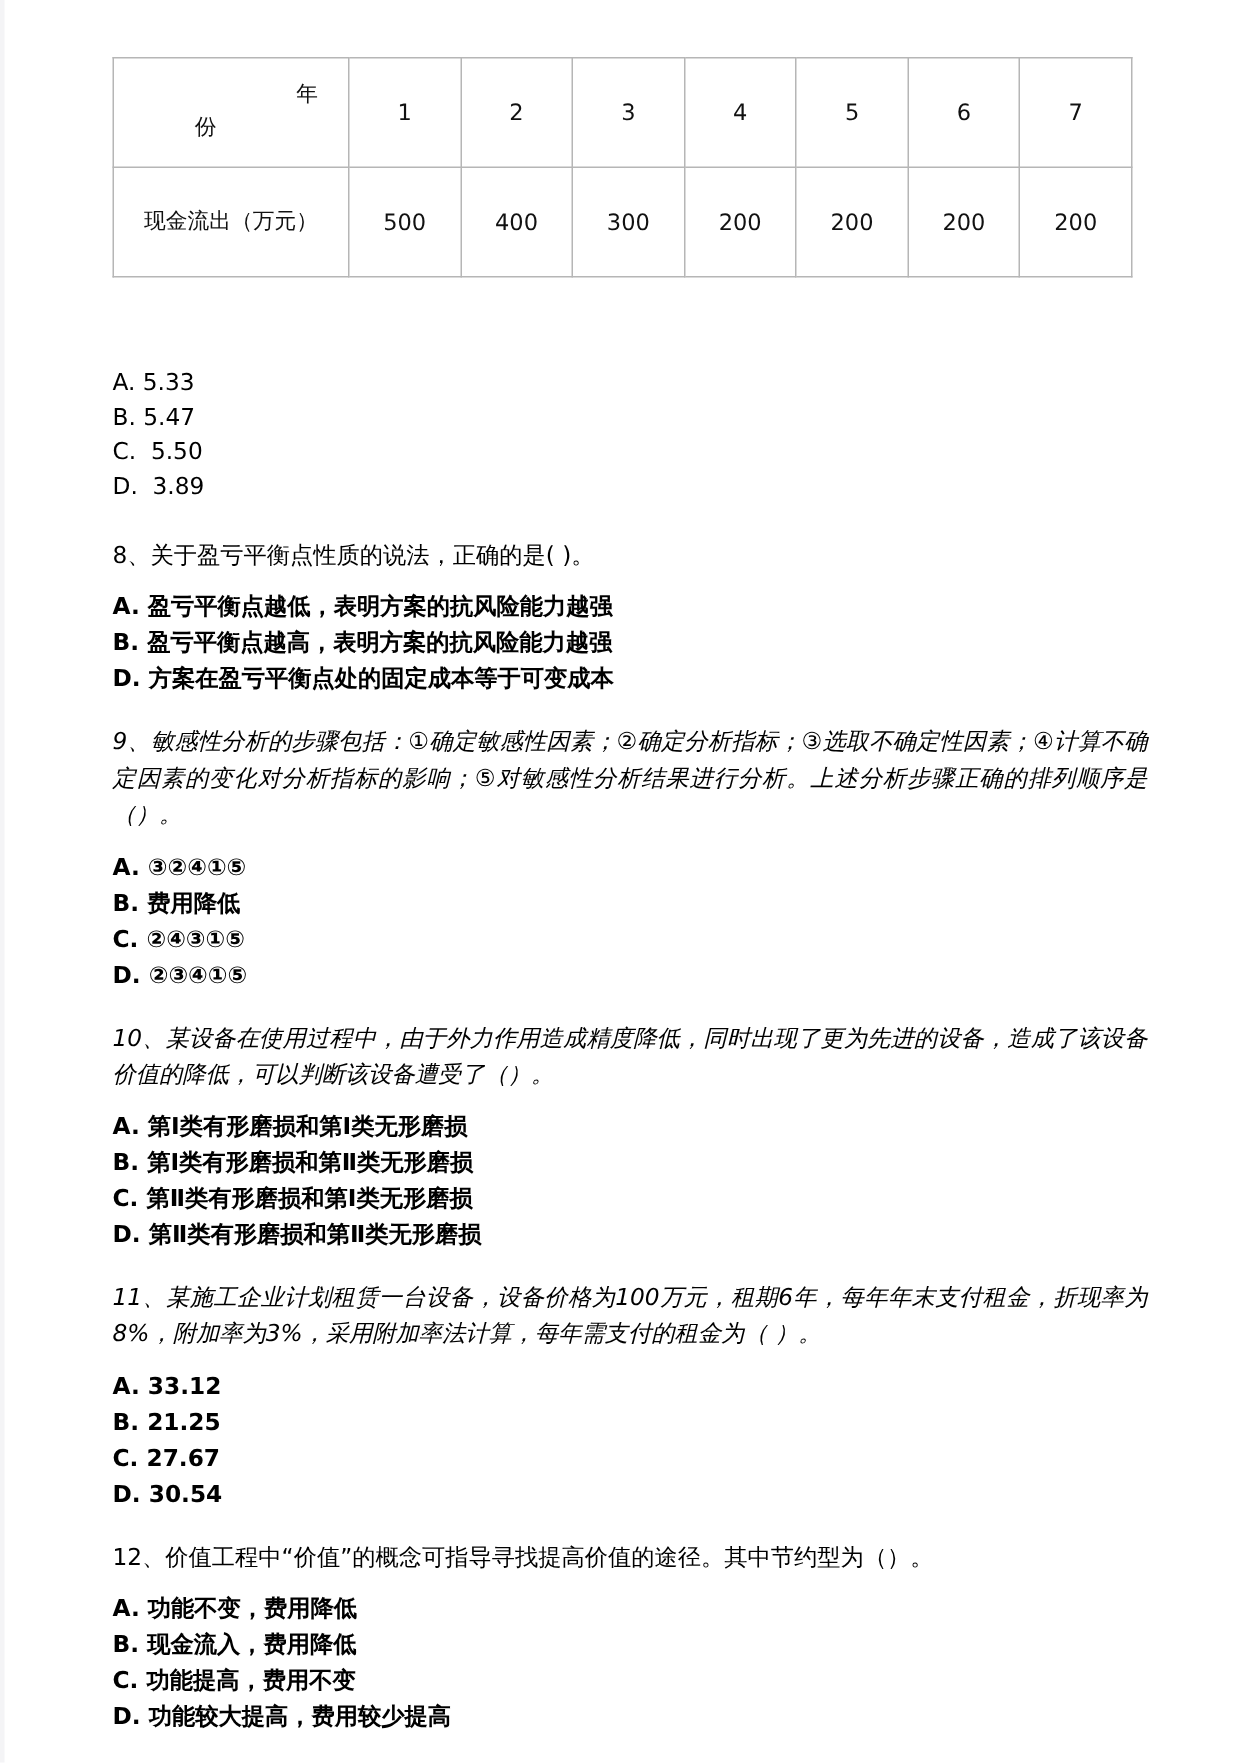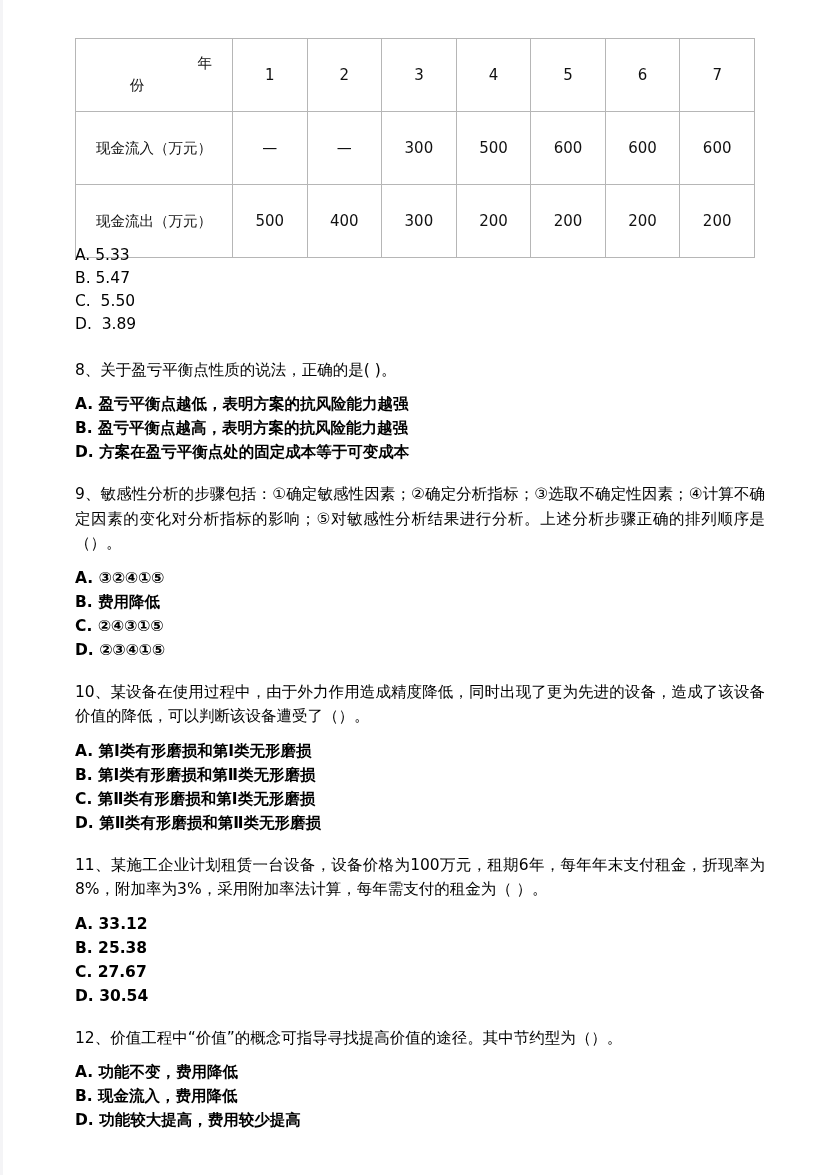--- a/index.html
+++ b/index.html
@@ -105,20 +105,21 @@
     line-height: 24px;
     margin: 0;
     text-align: justify;
   }
   .qstem-wide {
     font-size: 15.5px;
     line-height: 24.5px;
     margin: 0;
     text-align: justify;
     text-justify: inter-character;
+    font-style: italic;
   }
   .opt {
     font-size: 15.5px;
     line-height: 24px;
     margin: 0;
     white-space: pre;
     font-weight: bold;
   }
   .gap-s { height: 10px; }
   .gap-m { height: 18px; }
@@ -156,30 +157,20 @@
           </td>
           <td>1</td>
           <td>2</td>
           <td>3</td>
           <td>4</td>
           <td>5</td>
           <td>6</td>
           <td>7</td>
         </tr>
         <tr class="body">
-          <td class="rowhead">现金流入（万元）</td>
-          <td class="dash">—</td>
-          <td class="dash">—</td>
-          <td>300</td>
-          <td>500</td>
-          <td>600</td>
-          <td>600</td>
-          <td>600</td>
-        </tr>
-        <tr class="body">
           <td class="rowhead">现金流出（万元）</td>
           <td>500</td>
           <td>400</td>
           <td>300</td>
           <td>200</td>
           <td>200</td>
           <td>200</td>
           <td>200</td>
         </tr>
       </tbody>
@@ -226,31 +217,32 @@
       <p class="opt">C. 第Ⅱ类有形磨损和第Ⅰ类无形磨损</p>
       <p class="opt">D. 第Ⅱ类有形磨损和第Ⅱ类无形磨损</p>
     </div>
 
     <div class="gap-m"></div>
 
     <div class="qgroup">
       <p class="qstem-wide">11、某施工企业计划租赁一台设备，设备价格为100万元，租期6年，每年年末支付租金，折现率为8%，附加率为3%，采用附加率法计算，每年需支付的租金为（      ）。</p>
       <div class="gap-s"></div>
       <p class="opt">A. 33.12</p>
-      <p class="opt">B. 25.38</p>
+      <p class="opt">B. 21.25</p>
       <p class="opt">C. 27.67</p>
       <p class="opt">D. 30.54</p>
     </div>
 
     <div class="gap-m"></div>
 
     <div class="qgroup">
       <p class="qstem">12、价值工程中“价值”的概念可指导寻找提高价值的途径。其中节约型为（）。</p>
       <div class="gap-s"></div>
       <p class="opt">A. 功能不变，费用降低</p>
       <p class="opt">B. 现金流入，费用降低</p>
+      <p class="opt">C. 功能提高，费用不变</p>
       <p class="opt">D. 功能较大提高，费用较少提高</p>
     </div>
 
   </div>
 
 
 </div>
 
 </body></html>

